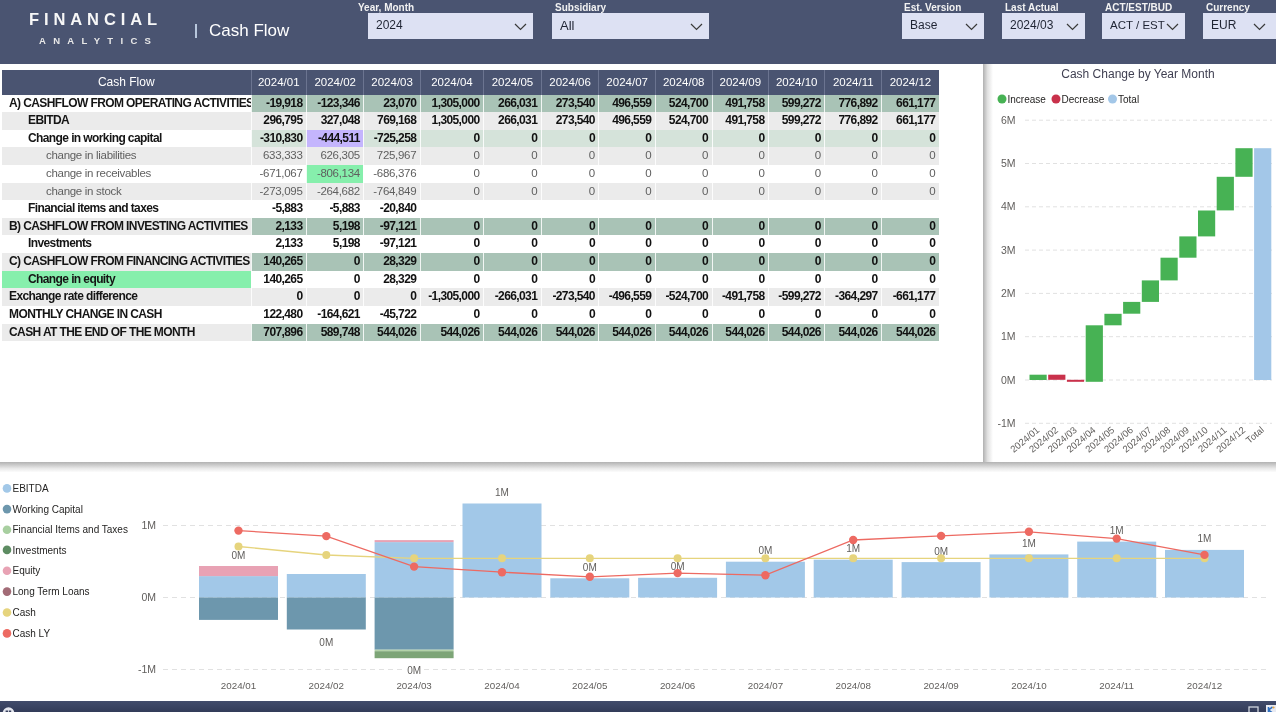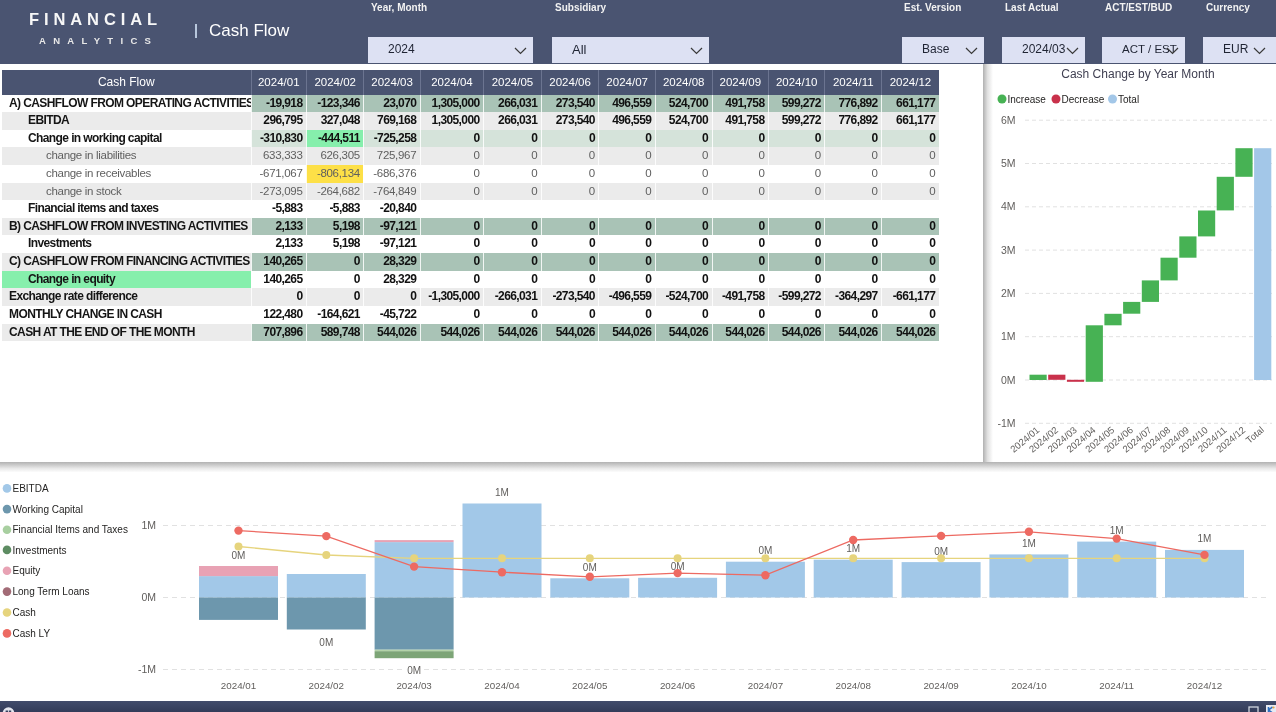--- a/index.html
+++ b/index.html
@@ -2,21 +2,21 @@
 <html><head><meta charset="utf-8">
 <style>
 *{margin:0;padding:0;box-sizing:border-box}
 body{width:1276px;height:712px;font-family:"Liberation Sans",sans-serif;background:#fff;position:relative;overflow:hidden}
 .hdr{position:absolute;left:0;top:0;width:1276px;height:64px;background:#4a5471}
 .logo1{position:absolute;left:29px;top:10px;color:#f7f7f7;font-size:16.5px;font-weight:600;letter-spacing:4.9px}
 .logo2{position:absolute;left:39px;top:35px;color:#e8e8e8;font-size:9.5px;font-weight:600;letter-spacing:7.3px}
 .bar{position:absolute;left:194.5px;top:23.5px;width:2px;height:14px;background:#b8c7dc}
 .title{position:absolute;left:209px;top:21px;color:#fff;font-size:17px;font-weight:500}
 .ddl{position:absolute;top:2px;color:#f2f2f2;font-size:10px;font-weight:700}
-.dd{position:absolute;top:37px;height:26px;background:#dde1f3;color:#1f2433;font-size:12px;line-height:25px;padding-left:20px}
+.dd{position:absolute;top:13px;height:26px;background:#dde1f3;color:#1f2433;font-size:12px;line-height:25px;padding-left:8px}
 .tblwrap{position:absolute;left:2px;top:70px}
 .cf{display:grid}
 .cf div{overflow:hidden;white-space:nowrap;line-height:17.62px;font-size:11px}
 .cf .tl{background:#4a5471;color:#fff;font-size:12px;text-align:center;line-height:24.6px}
 .cf .th{background:#4a5471;color:#fff;font-size:11.5px;text-align:center;line-height:24.6px;border-left:1px solid #6b7490}
 .cf .lbl{font-weight:700;color:#151515;font-size:12px;letter-spacing:-0.6px}
 .cf .i0{padding-left:7px}
 .cf .i1{padding-left:26px}
 .cf .i2{padding-left:44px}
 .cf .sub{font-weight:400;color:#5f5f5f;font-size:11.5px;letter-spacing:-0.3px}
@@ -25,21 +25,21 @@
 .sep{position:absolute;left:983px;top:64px;width:10px;height:398.5px;background:linear-gradient(to right,#b0b0b0,#e0e0e0 45%,#fff)}
 .shadow{position:absolute;left:0;top:462px;width:1276px;height:9.5px;background:linear-gradient(#b2b2b2,#e9e9e9 65%,#fcfcfc)}
 .ftr{position:absolute;left:0;top:701px;width:1276px;height:11px;background:linear-gradient(#424c6b,#323b59)}
 </style></head>
 <body>
 <div class="hdr">
   <div class="logo1">FINANCIAL</div>
   <div class="logo2">ANALYTICS</div>
   <div class="bar"></div>
   <div class="title">Cash Flow</div>
-  <div class="ddl" style="left:371px">Year, Month</div>
+  <div class="ddl" style="left:358px">Year, Month</div>
     <div class="dd" style="left:368px;width:165px;font-size:12px">2024<svg width="13" height="8" viewBox="0 0 13 8" style="position:absolute;right:6px;top:10px">
         <polyline points="1,1 6.5,6.5 12,1" fill="none" stroke="#3a3a3a" stroke-width="1.2"></polyline>
       </svg></div>
     <div class="ddl" style="left:555px">Subsidiary</div>
     <div class="dd" style="left:552px;width:157px;font-size:13px">All<svg width="13" height="8" viewBox="0 0 13 8" style="position:absolute;right:6px;top:10px">
         <polyline points="1,1 6.5,6.5 12,1" fill="none" stroke="#3a3a3a" stroke-width="1.2"></polyline>
       </svg></div>
     <div class="ddl" style="left:904px">Est. Version</div>
     <div class="dd" style="left:902px;width:82px;font-size:12px">Base<svg width="13" height="8" viewBox="0 0 13 8" style="position:absolute;right:6px;top:10px">
         <polyline points="1,1 6.5,6.5 12,1" fill="none" stroke="#3a3a3a" stroke-width="1.2"></polyline>
@@ -93,21 +93,21 @@
       <div class="v" style="background:#ebebeb">266,031</div>
       <div class="v" style="background:#ebebeb">273,540</div>
       <div class="v" style="background:#ebebeb">496,559</div>
       <div class="v" style="background:#ebebeb">524,700</div>
       <div class="v" style="background:#ebebeb">491,758</div>
       <div class="v" style="background:#ebebeb">599,272</div>
       <div class="v" style="background:#ebebeb">776,892</div>
       <div class="v" style="background:#ebebeb">661,177</div>
       <div class="lbl i1" style="background:#ffffff">Change in working capital</div>
       <div class="v" style="background:#d5e3da">-310,830</div>
-      <div class="v" style="background:#86efac">-444,511</div>
+      <div class="v" style="background:#c4b5fd">-444,511</div>
       <div class="v" style="background:#d5e3da">-725,258</div>
       <div class="v" style="background:#d5e3da">0</div>
       <div class="v" style="background:#d5e3da">0</div>
       <div class="v" style="background:#d5e3da">0</div>
       <div class="v" style="background:#d5e3da">0</div>
       <div class="v" style="background:#d5e3da">0</div>
       <div class="v" style="background:#d5e3da">0</div>
       <div class="v" style="background:#d5e3da">0</div>
       <div class="v" style="background:#d5e3da">0</div>
       <div class="v" style="background:#d5e3da">0</div>
@@ -119,21 +119,21 @@
       <div class="v s" style="background:#ebebeb">0</div>
       <div class="v s" style="background:#ebebeb">0</div>
       <div class="v s" style="background:#ebebeb">0</div>
       <div class="v s" style="background:#ebebeb">0</div>
       <div class="v s" style="background:#ebebeb">0</div>
       <div class="v s" style="background:#ebebeb">0</div>
       <div class="v s" style="background:#ebebeb">0</div>
       <div class="v s" style="background:#ebebeb">0</div>
       <div class="lbl i2 sub" style="background:#ffffff">change in receivables</div>
       <div class="v s" style="background:#ffffff">-671,067</div>
-      <div class="v s" style="background:#fde047">-806,134</div>
+      <div class="v s" style="background:#86efac">-806,134</div>
       <div class="v s" style="background:#ffffff">-686,376</div>
       <div class="v s" style="background:#ffffff">0</div>
       <div class="v s" style="background:#ffffff">0</div>
       <div class="v s" style="background:#ffffff">0</div>
       <div class="v s" style="background:#ffffff">0</div>
       <div class="v s" style="background:#ffffff">0</div>
       <div class="v s" style="background:#ffffff">0</div>
       <div class="v s" style="background:#ffffff">0</div>
       <div class="v s" style="background:#ffffff">0</div>
       <div class="v s" style="background:#ffffff">0</div>

